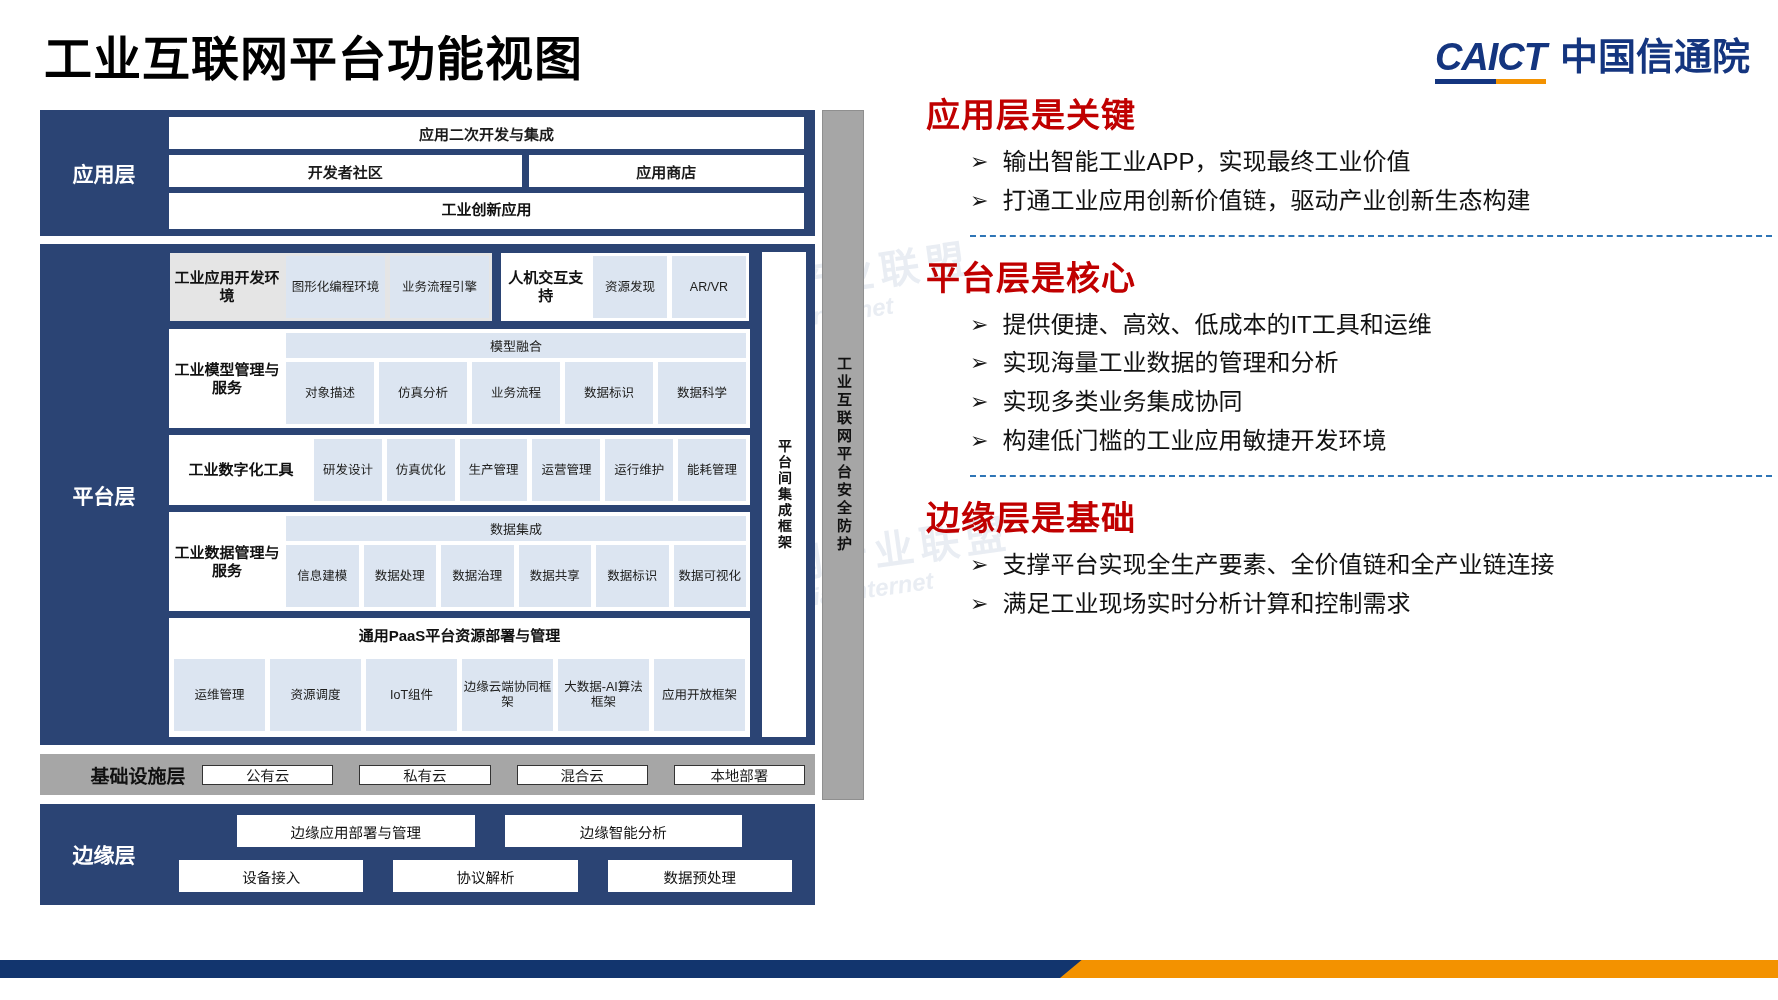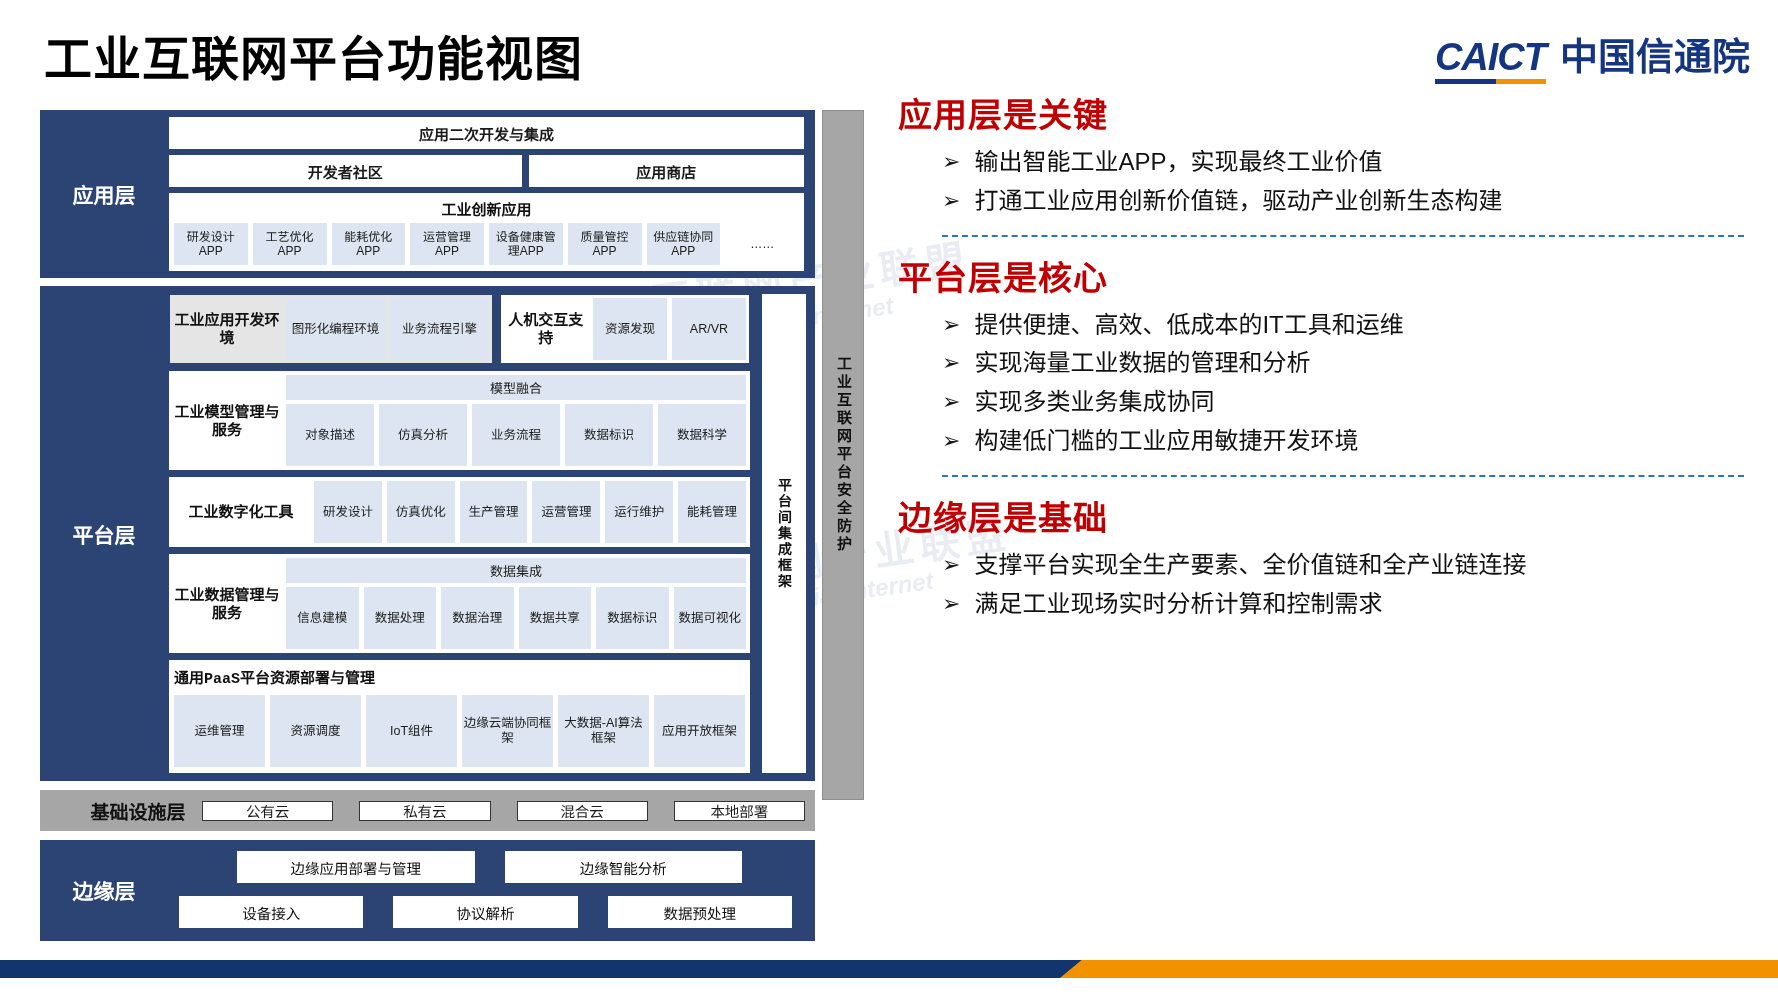--- a/index.html
+++ b/index.html
@@ -90,21 +90,21 @@
     background:#dce5f1;font-size:12.5px;line-height:1.18;color:#20201f;
     text-align:center;flex:1;display:flex;align-items:center;justify-content:center;
     padding:16px 1px;min-height:30px;
   }
   .hmi-box{
     border:2px solid #2b4474;display:flex;gap:5px;padding:3px;flex:1;align-items:stretch;
   }
   .paas{
     background:#fff;border:1px solid #2b4474;padding:4px 5px 6px;
   }
-  .paas-title{font-size:15px;font-weight:bold;margin:2px 0 7px;font-family:Liberation Mono, monospace;}
+  .paas-title{font-size:15px;font-weight:bold;text-align:center;margin:2px 0 14px;}
   
   .infra{
     background:#a6a6a6;margin-top:9px;display:flex;align-items:center;
     padding:7px 10px 7px 0;
   }
   .infra-label{
     flex:0 0 128px;text-align:center;font-size:19px;font-weight:bold;color:#111;margin-left:34px;
   }
   .infra-cells{flex:1;display:flex;gap:26px;}
   .infra-cells .wbox{flex:1;height:20px;font-weight:normal;font-size:14.5px;border-color:#333;}
@@ -122,21 +122,21 @@
   }
   
   .secbar{
     position:absolute;left:822px;top:110px;width:42px;height:690px;
     background:#a6a6a6;border:1px solid #8f8f8f;box-sizing:border-box;
     display:flex;align-items:center;justify-content:center;
     font-size:15px;font-weight:bold;color:#111;
     writing-mode:vertical-rl;text-orientation:upright;letter-spacing:3px;line-height:1.2;
   }
   
-  .panel{position:absolute;left:896px;top:88px;width:848px;}
+  .panel{position:absolute;left:924px;top:88px;width:848px;}
   .sec-title{
     color:#c00000;font-size:34px;font-weight:bold;margin:0 0 8px 2px;letter-spacing:1px;
   }
   .bullets{margin:0 0 6px 0;padding:0;list-style:none;}
   .bullets li{
     display:flex;align-items:flex-start;gap:14px;
     font-size:24px;line-height:1.45;color:#111;margin-bottom:4px;padding-left:46px;
   }
   .bullets li .arrow{color:#1a1a1a;font-size:22px;line-height:1.5;flex:0 0 auto;}
   .bullets li .txt{flex:1;}
@@ -187,30 +187,20 @@
     <div class="band-inner">
       <div class="band-label">应用层</div>
       <div class="band-body">
         <div class="wbox h1">应用二次开发与集成</div>
         <div class="row">
           <div class="wbox h1" style="flex:1.28">开发者社区</div>
           <div class="wbox h1" style="flex:1">应用商店</div>
         </div>
         <div class="app-innov">
           <div class="app-innov-title">工业创新应用</div>
-          <div class="app-tiles">
-            <div class="tile">研发设计APP</div>
-            <div class="tile">工艺优化APP</div>
-            <div class="tile">能耗优化APP</div>
-            <div class="tile">运营管理APP</div>
-            <div class="tile">设备健康管理APP</div>
-            <div class="tile">质量管控APP</div>
-            <div class="tile">供应链协同APP</div>
-            <div class="tile plain">……</div>
-          </div>
         </div>
       </div>
     </div>
   </div>
 
   <div class="band plat-wrap">
     <div class="band-label">平台层</div>
     <div class="plat-rows">
 
       <div class="prow" style="padding:0;border:none;background:transparent;">

